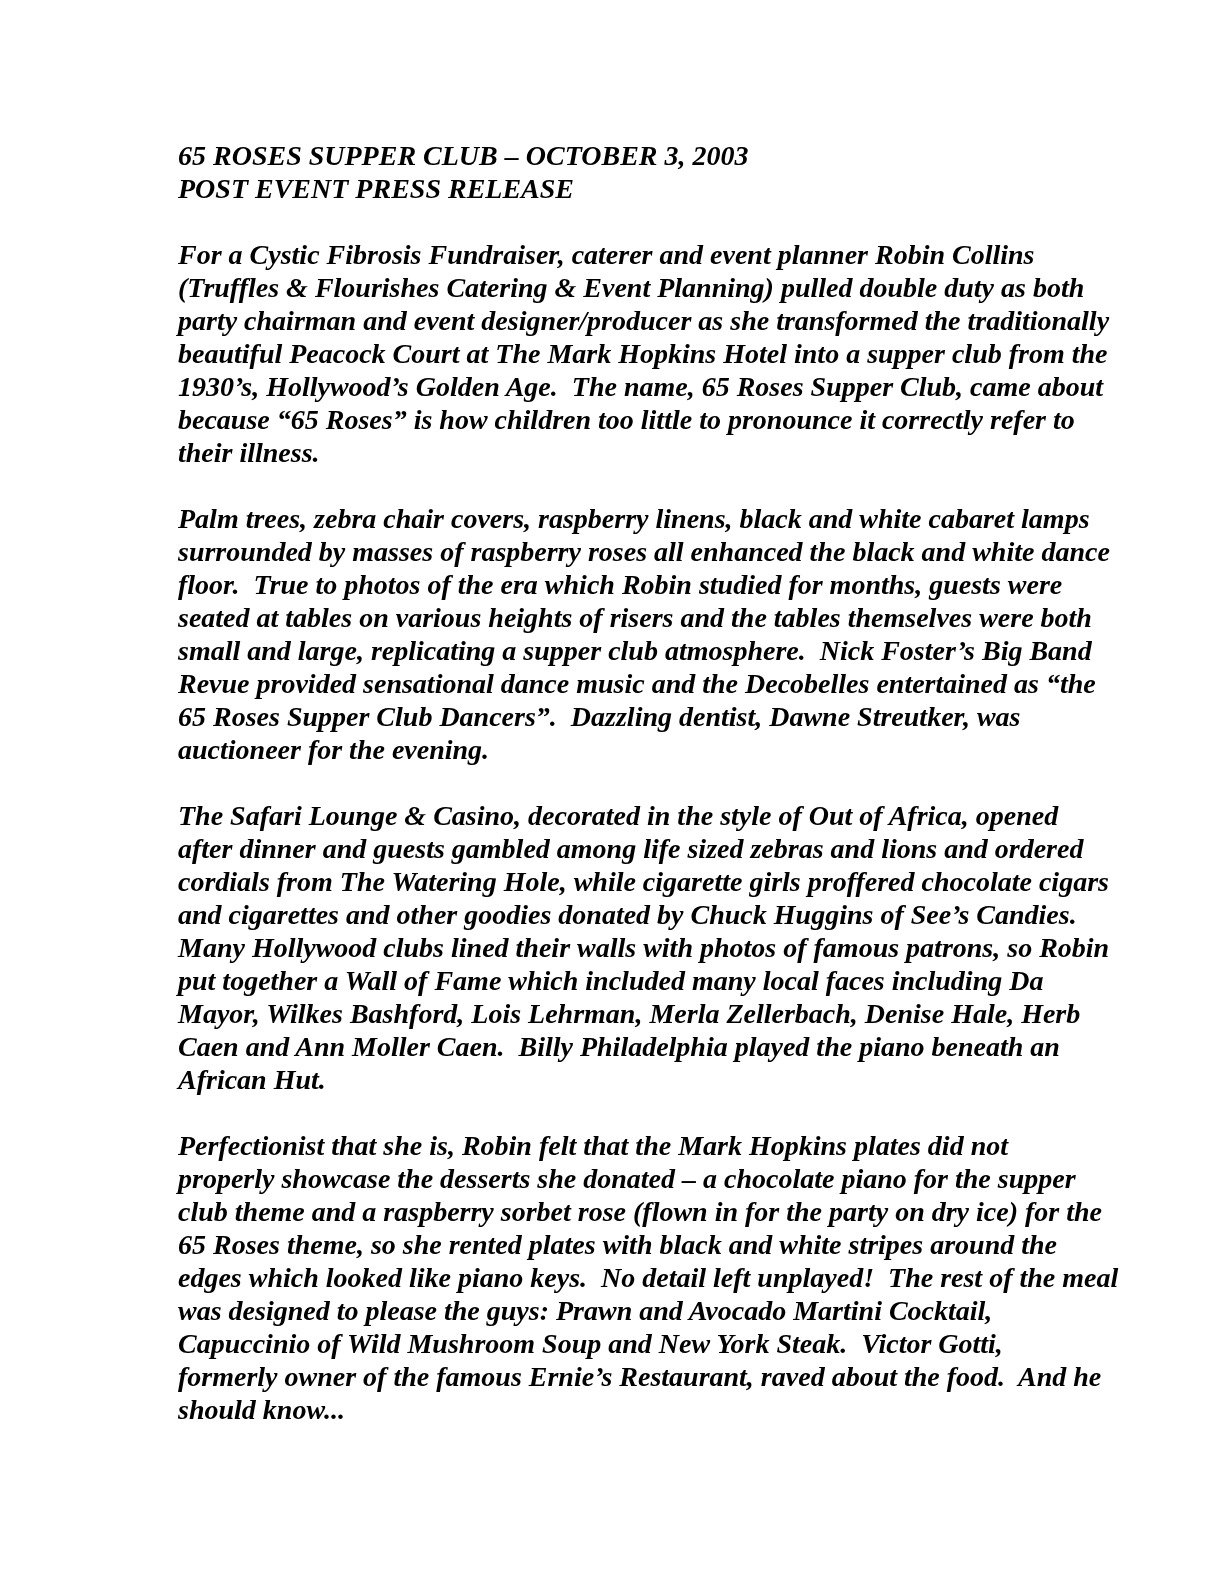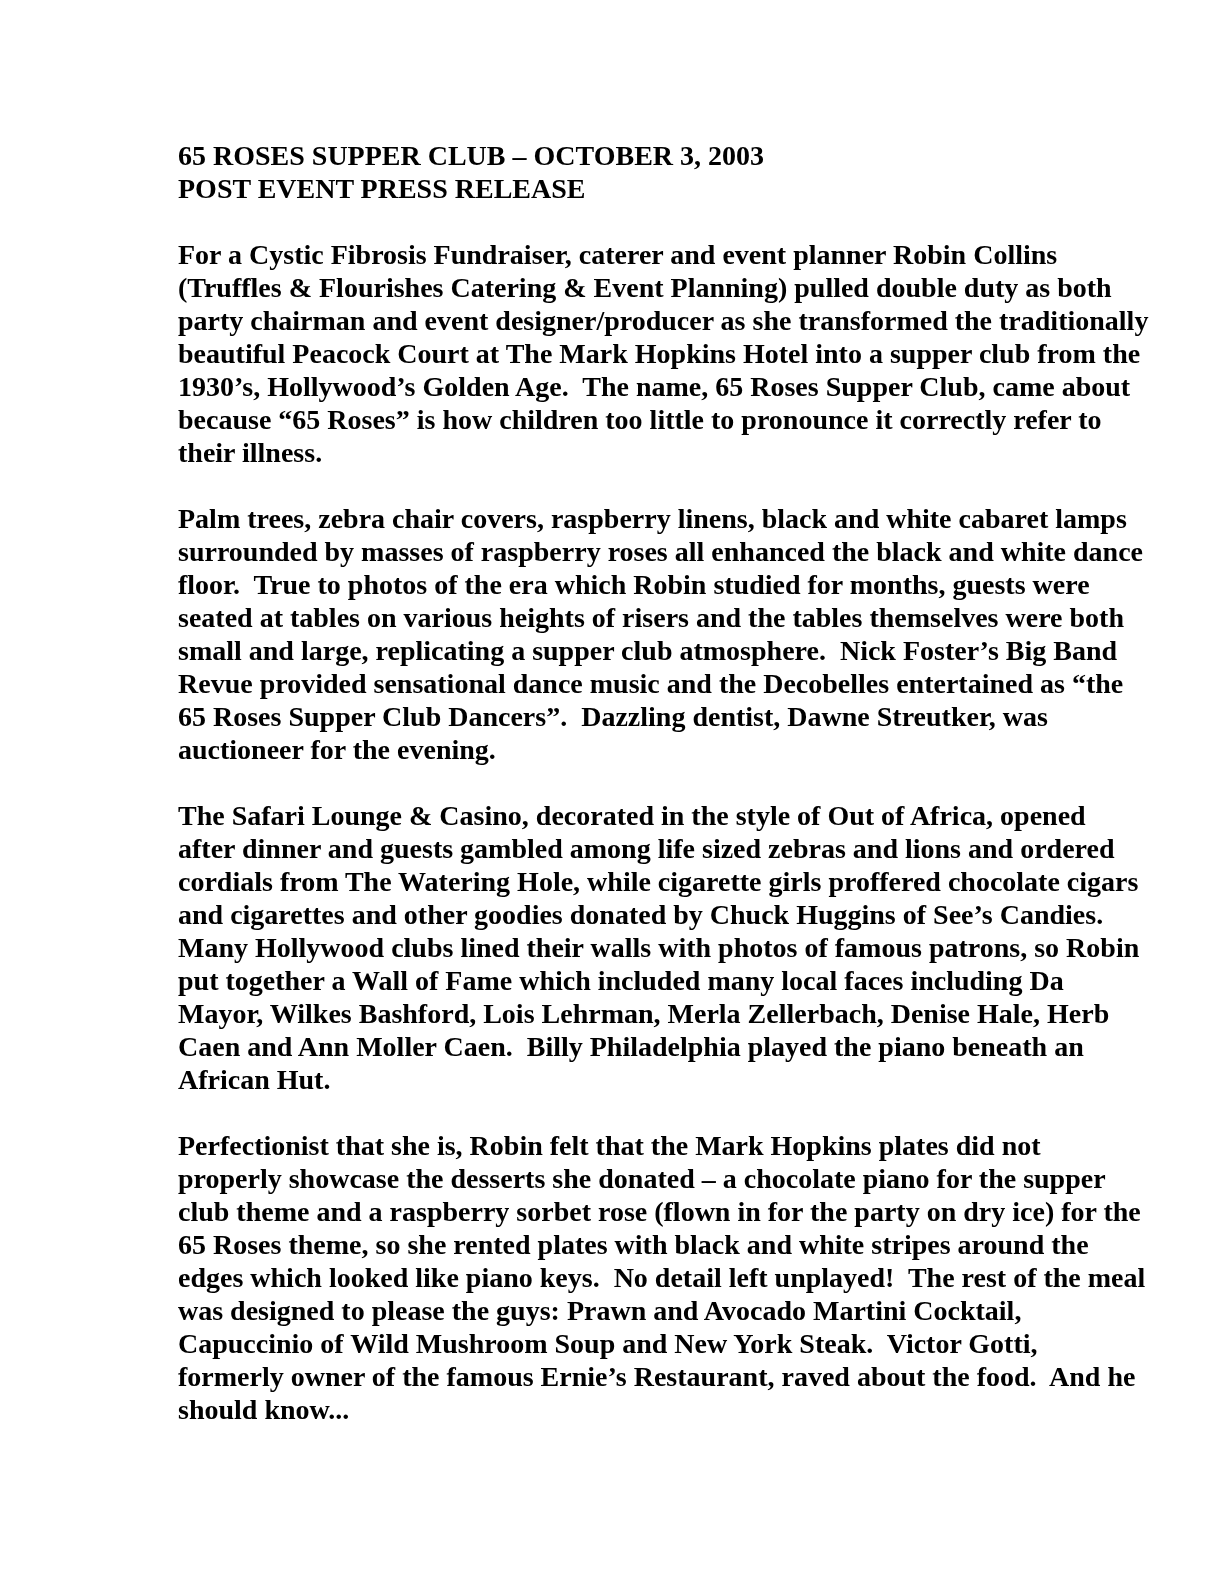--- a/index.html
+++ b/index.html
@@ -24,20 +24,21 @@
       width: 990px;
     }
     .doc-title,
     .doc-paragraph {
       font-size: 28px;
       line-height: 33px;
       margin: 0 0 33px 0;
       white-space: pre-wrap;
       font-weight: bold;
       letter-spacing: 0px;
+      font-style: italic;
     }
   </style>
 </head>
 <body>
 
 <div class="page">
   <div class="content">
     <div class="doc-title">65 ROSES SUPPER CLUB – OCTOBER 3, 2003
 POST EVENT PRESS RELEASE</div>
     <p class="doc-paragraph">For a Cystic Fibrosis Fundraiser, caterer and event planner Robin Collins

